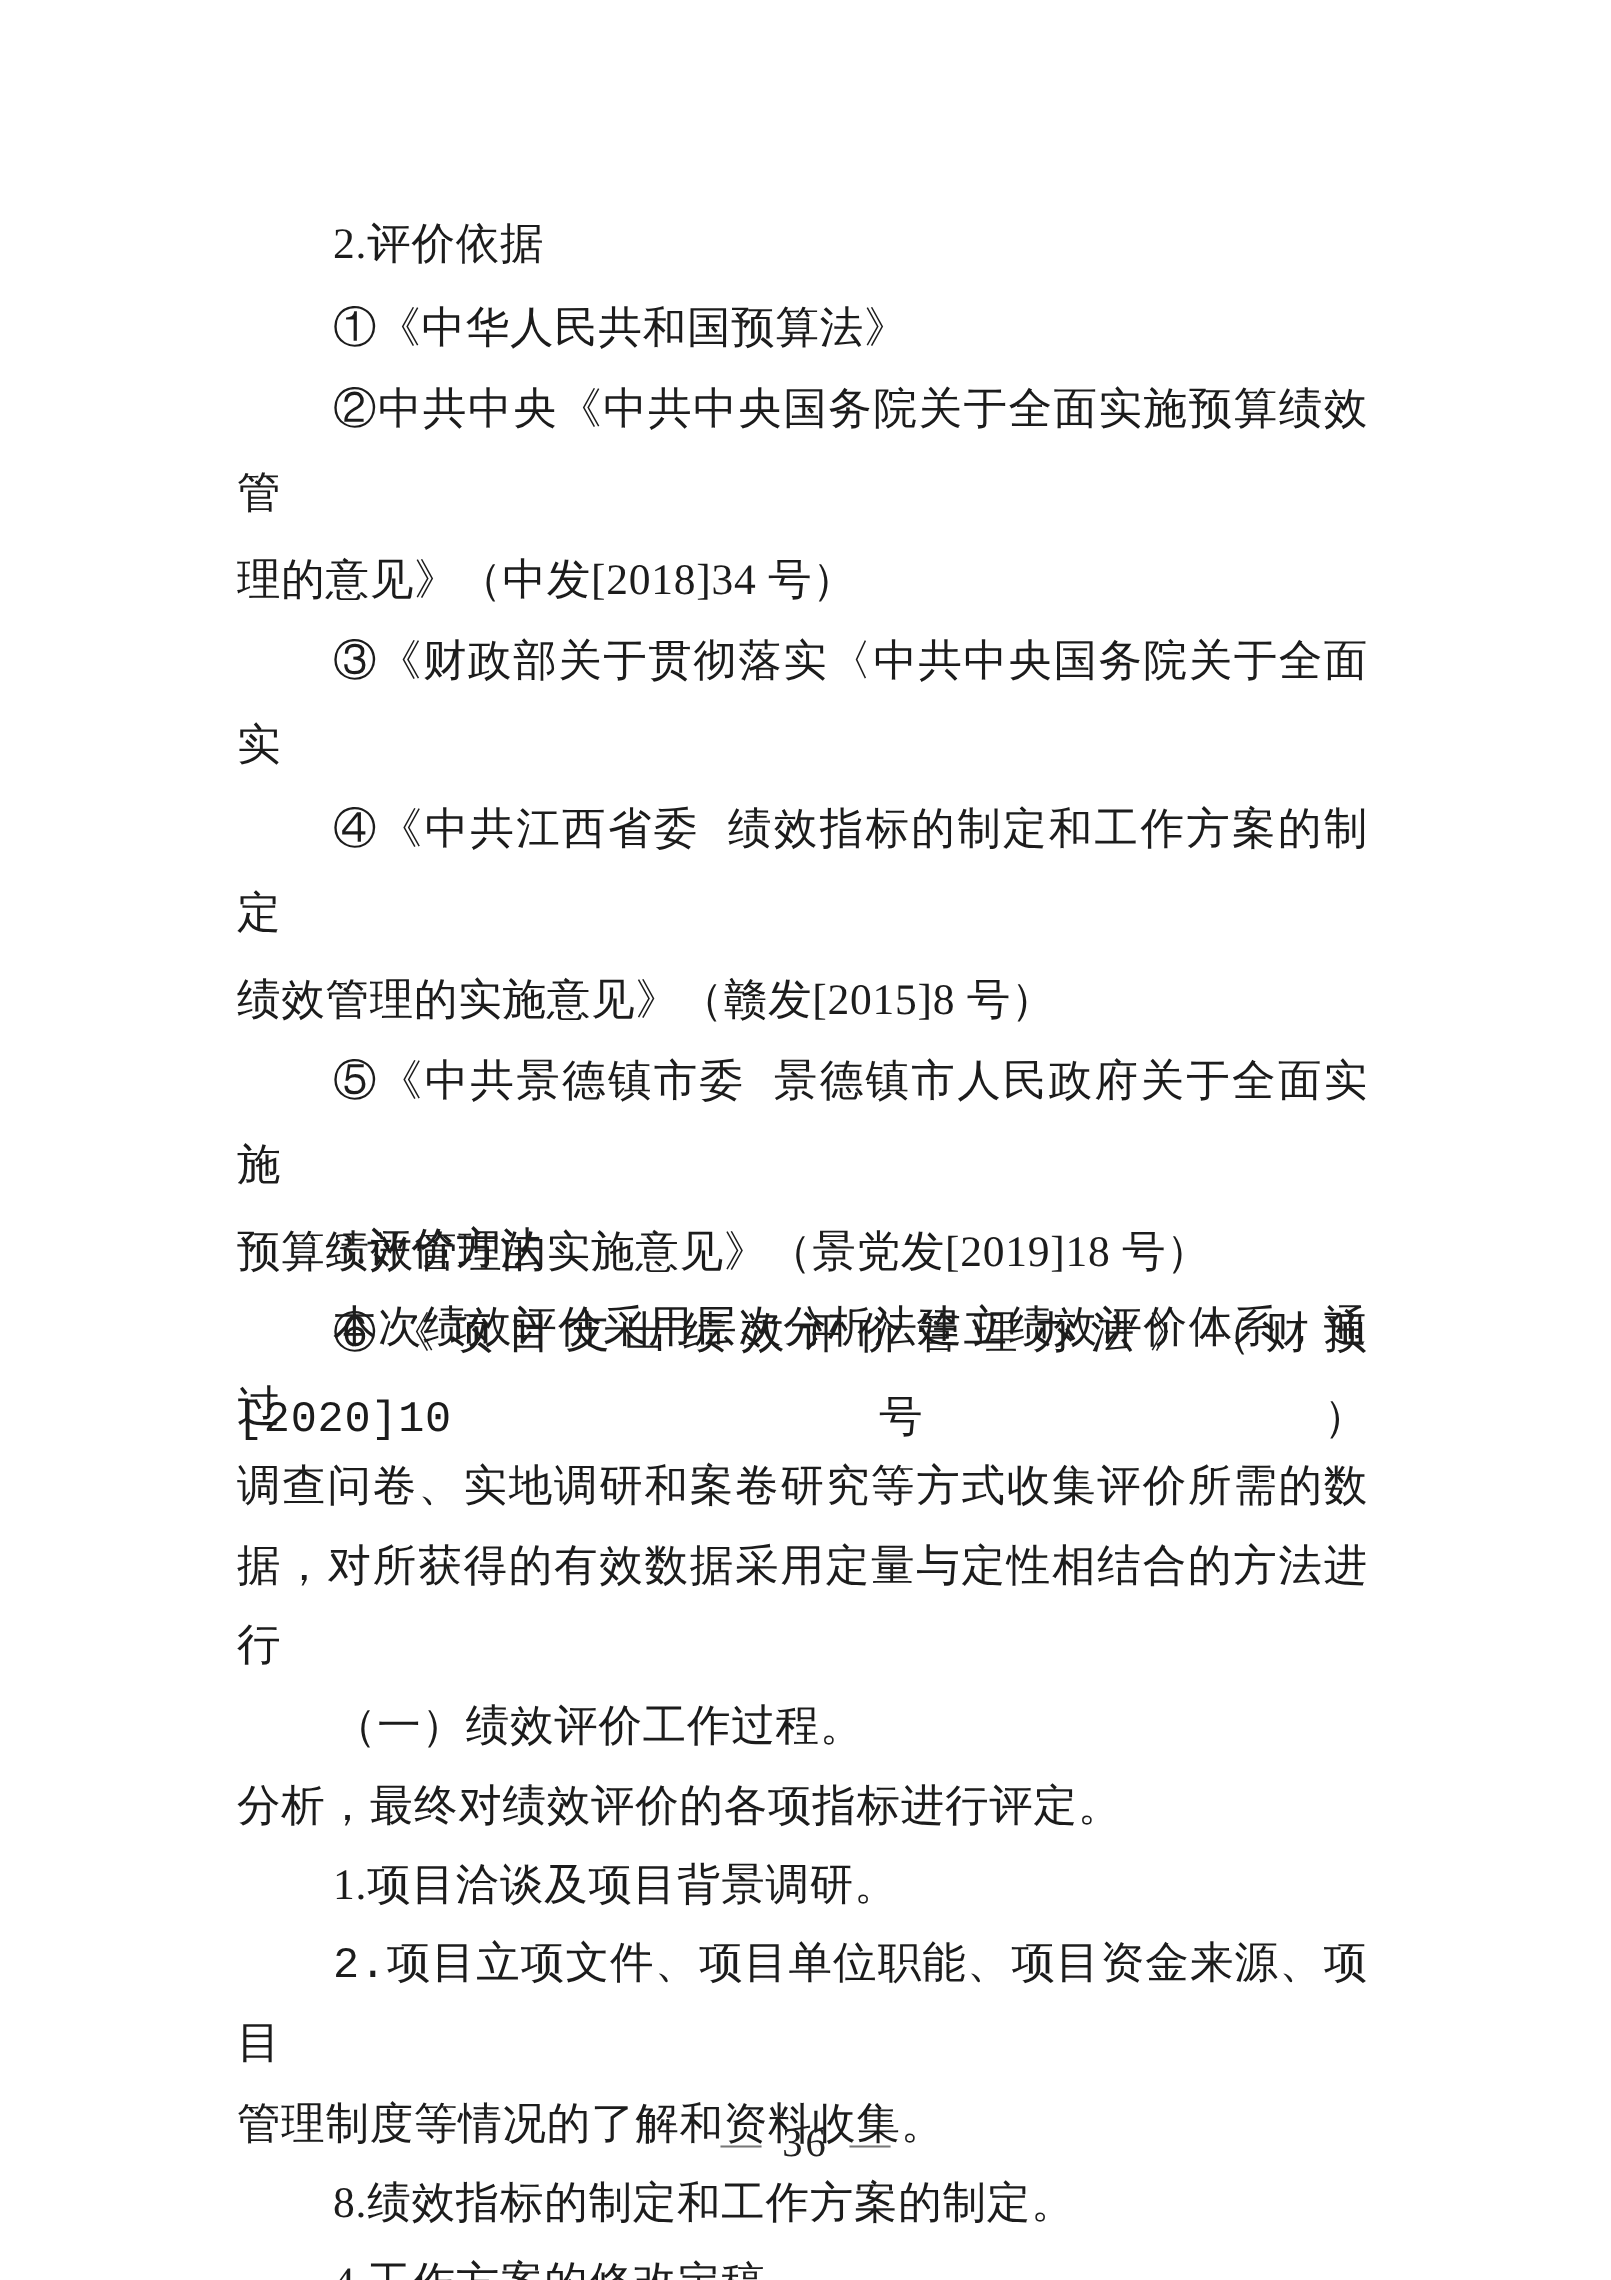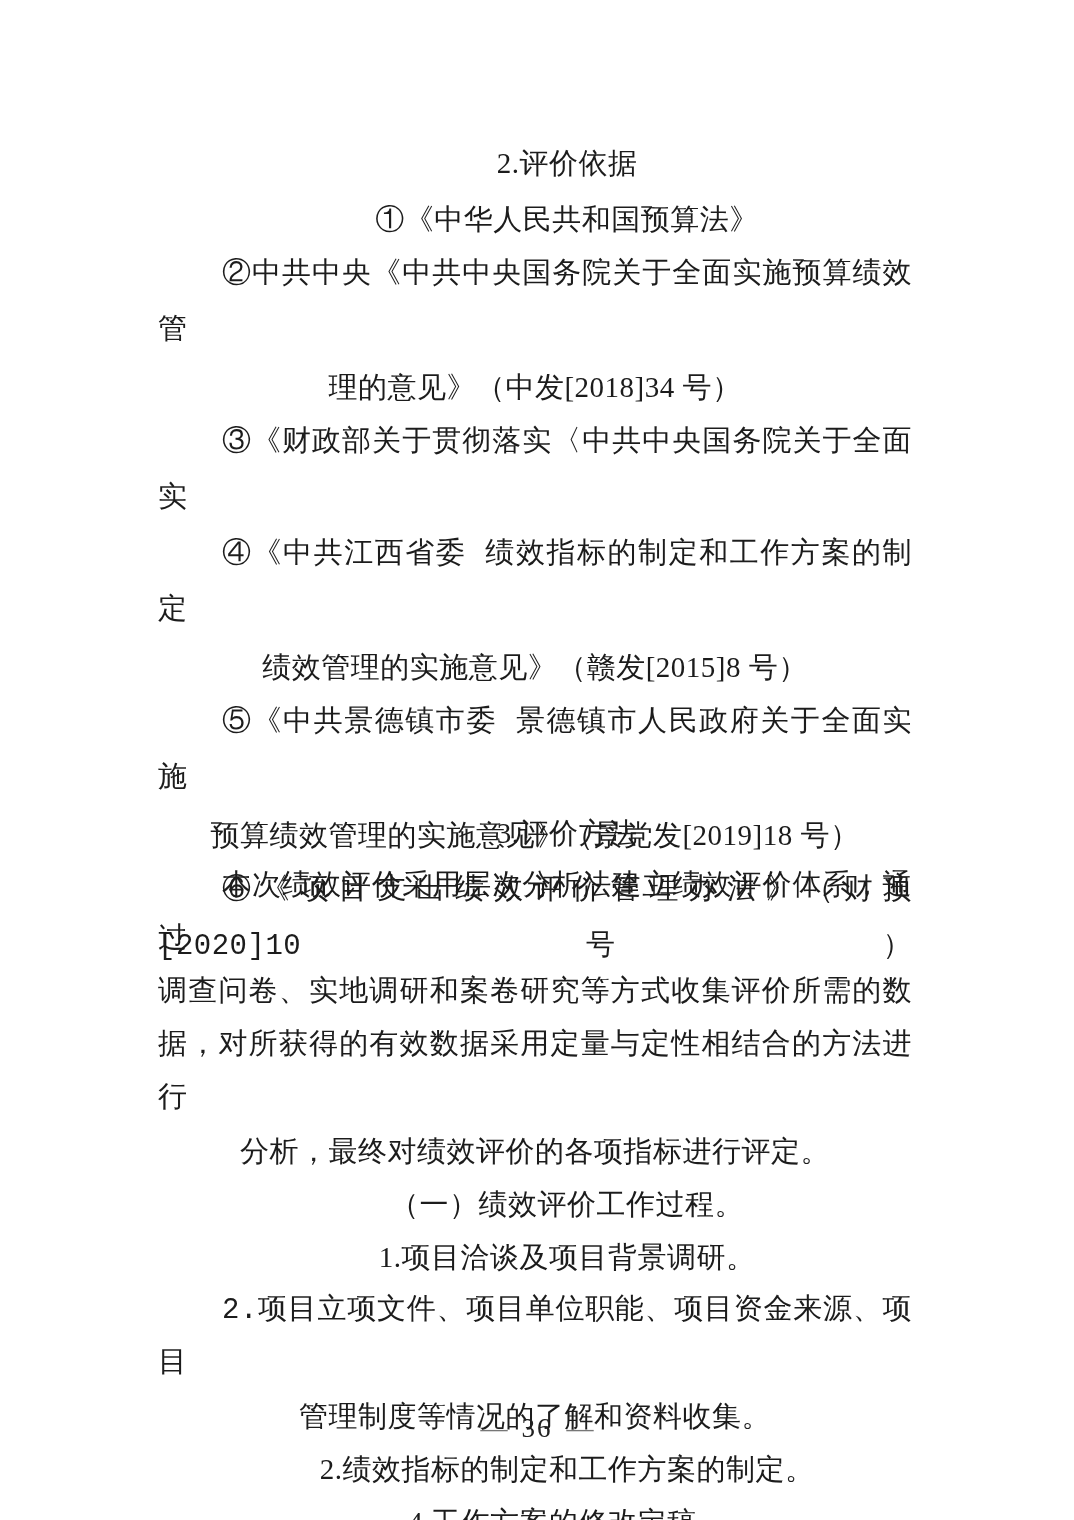--- a/index.html
+++ b/index.html
@@ -28,21 +28,21 @@
   .block-a {
     top: 135px;
     line-height: 56px;
   }
   .block-b {
     top: 807px;
     line-height: 53px;
   }
   .line {
     white-space: nowrap;
-    text-align: center;
+    text-align: left;
   }
   .line.ind {
     text-indent: 64px;
   }
   .line.fill {
     white-space: normal;
     text-align: justify;
     text-align-last: justify;
     text-justify: inter-character;
     font-family: Liberation Mono, monospace;
@@ -82,26 +82,26 @@
     <div class="line ind fill">⑤《中共景德镇市委 景德镇市人民政府关于全面实施</div>
     <div class="line">预算绩效管理的实施意见》（景党发[2019]18 号）</div>
     <div class="line ind fill">⑥《项目支出绩效评价管理办法》（财预 [2020]10 号）</div>
   </div>
 
   <div class="textblock block-b">
     <div class="line ind">3.评价方法</div>
     <div class="line ind fill">本次绩效评价采用层次分析法建立绩效评价体系，通过</div>
     <div class="line fill">调查问卷、实地调研和案卷研究等方式收集评价所需的数</div>
     <div class="line fill">据，对所获得的有效数据采用定量与定性相结合的方法进行</div>
+    <div class="line ind">（一）绩效评价工作过程。</div>
     <div class="line">分析，最终对绩效评价的各项指标进行评定。</div>
-    <div class="line ind">（一）绩效评价工作过程。</div>
     <div class="line ind">1.项目洽谈及项目背景调研。</div>
     <div class="line ind fill">2.项目立项文件、项目单位职能、项目资金来源、项目</div>
     <div class="line">管理制度等情况的了解和资料收集。</div>
-    <div class="line ind">2.绩效指标的制定和工作方案的制定。</div>
+    <div class="line ind">8.绩效指标的制定和工作方案的制定。</div>
     <div class="line ind">4.工作方案的修改定稿。</div>
   </div>
 
   <div class="footer">
     <span class="dash">—</span><span class="num">36</span><span class="dash">—</span>
   </div>
 
 </div>
 
 </body></html>

